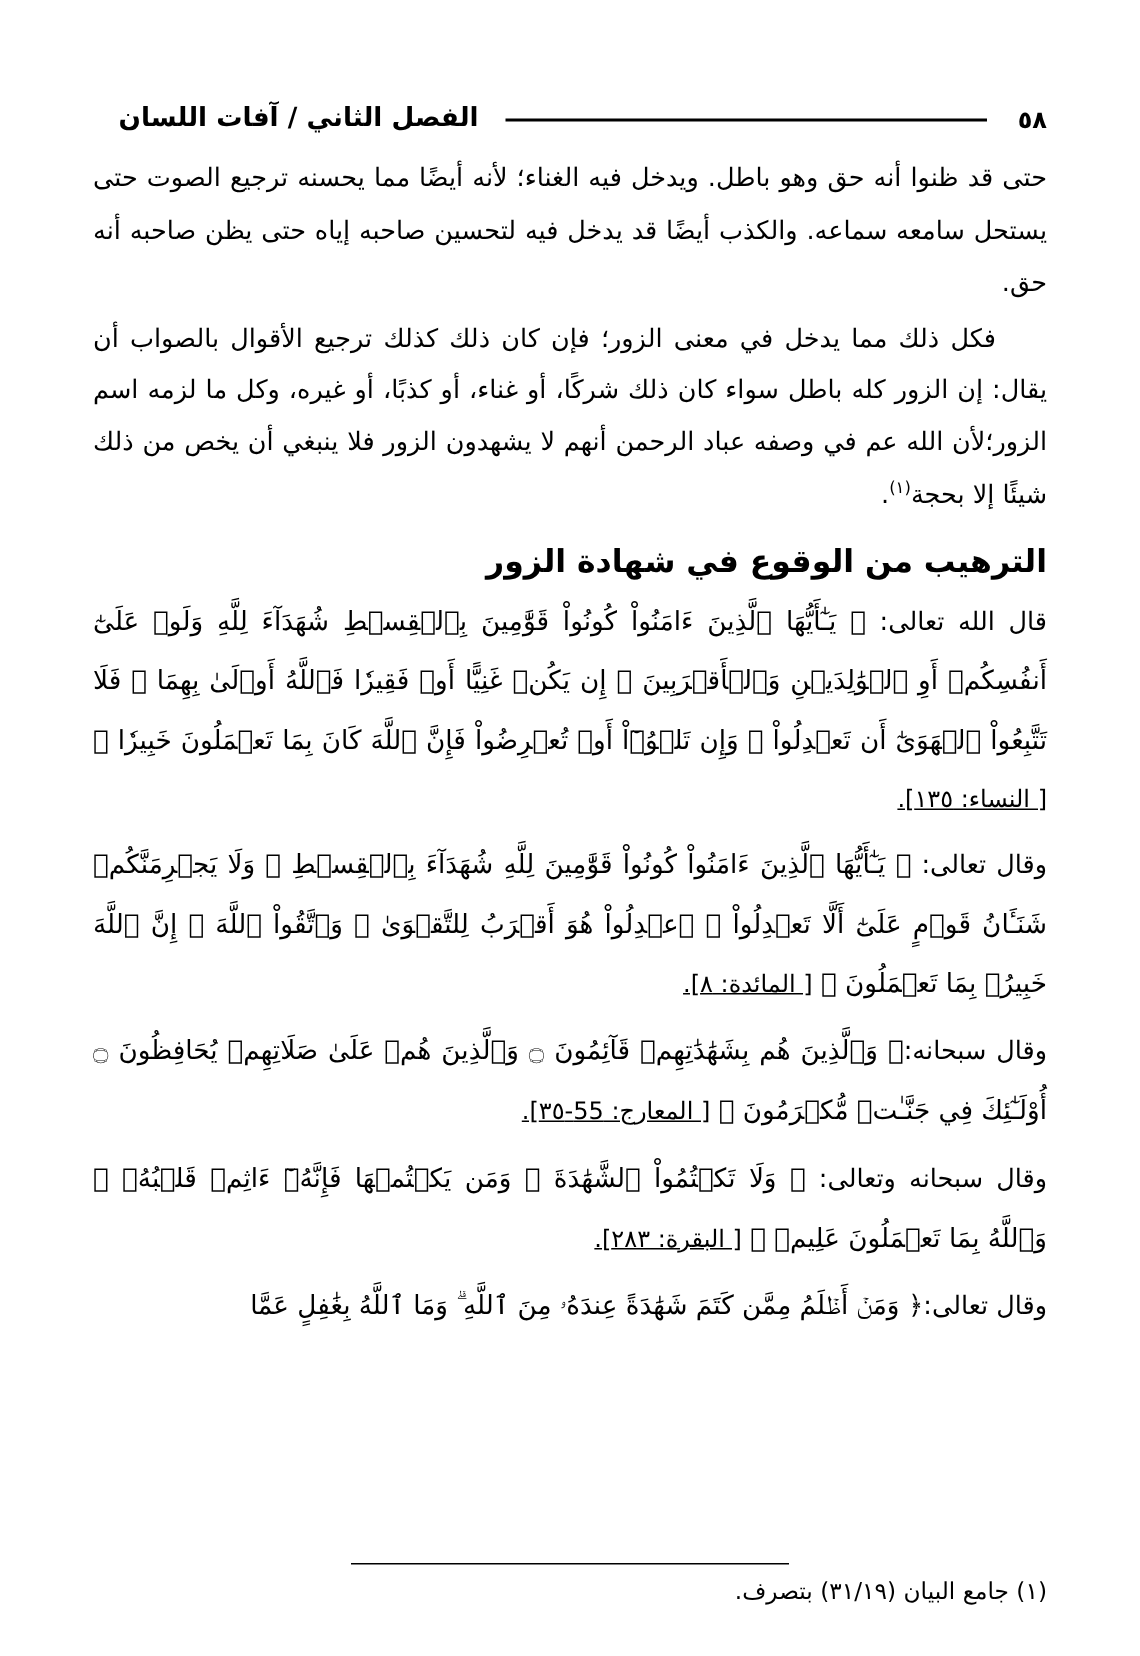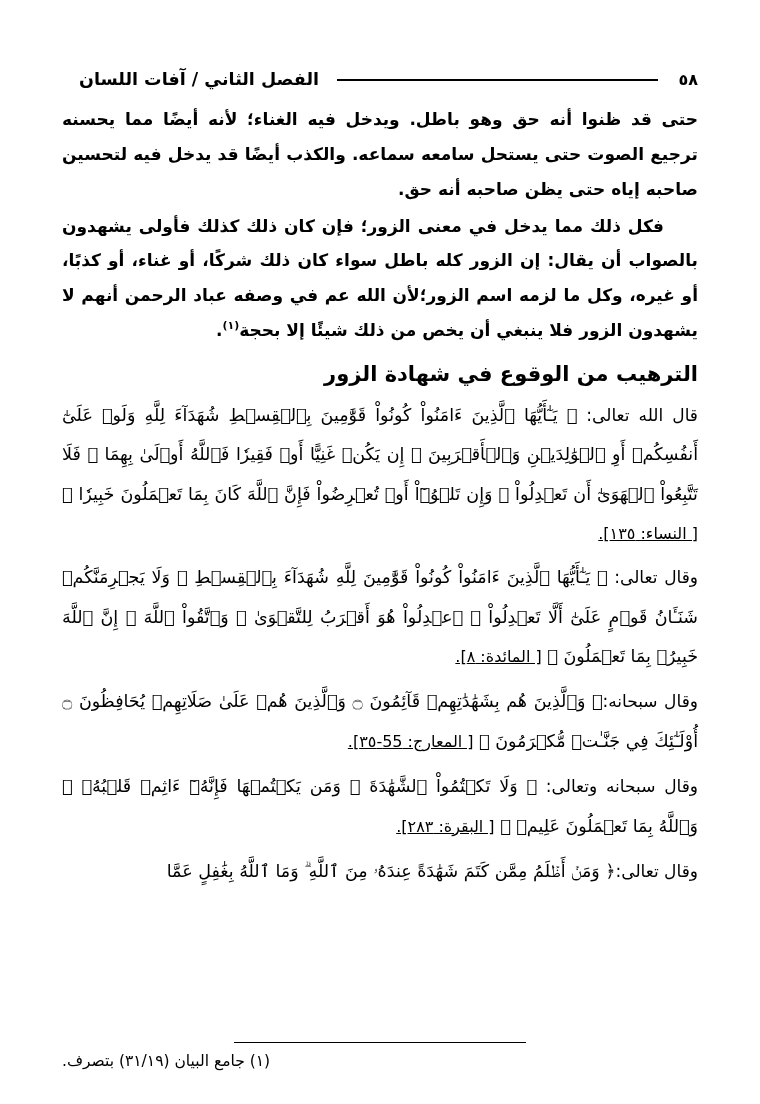--- a/index.html
+++ b/index.html
@@ -59,21 +59,20 @@
   .body {
     direction: rtl;
     text-align: justify;
   }
   p.par {
     font-size: 17px;
     line-height: 2.05;
     margin: 0 0 2px 0;
     text-align: justify;
     text-justify: inter-word;
-    font-weight: bold;
   }
   p.par.indent {
     text-indent: 34px;
   }
   .sup {
     font-size: 11px;
     vertical-align: super;
   }
 
   
@@ -111,40 +110,40 @@
     direction: rtl;
   }
   .footnote-rule {
     border-top: 1.3px solid #000;
     width: 46%;
     margin: 0 auto 6px 0;
     margin-right: 27%;
   }
   .footnote-text {
     font-size: 15.5px;
-    text-align: left;
+    text-align: right;
     line-height: 1.6;
   }
 </style>
 </head>
 <body>
 
 <div class="page">
 
   <div class="header">
     <span class="page-number">٥٨</span>
     <span class="header-rule"></span>
     <span class="header-title">الفصل الثاني / آفات اللسان</span>
   </div>
 
   <div class="body">
 
     <p class="par">حتى قد ظنوا أنه حق وهو باطل. ويدخل فيه الغناء؛ لأنه أيضًا مما يحسنه ترجيع الصوت حتى يستحل سامعه سماعه. والكذب أيضًا قد يدخل فيه لتحسين صاحبه إياه حتى يظن صاحبه أنه حق.</p>
 
-    <p class="par indent"><span>فكل ذلك مما يدخل في معنى الزور؛ فإن كان ذلك كذلك فأولى يشهدون بالصواب أن يقال: إن الزور كله باطل سواء كان ذلك شركًا، أو غناء، أو كذبًا، أو غيره، وكل ما لزمه اسم الزور؛لأن الله عم في وصفه عباد الرحمن أنهم لا يشهدون الزور فلا ينبغي أن يخص من ذلك شيئًا إلا بحجة</span><span class="sup">(١)</span>.</p>
+    <p class="par indent"><span>فكل ذلك مما يدخل في معنى الزور؛ فإن كان ذلك كذلك ترجيع الأقوال بالصواب أن يقال: إن الزور كله باطل سواء كان ذلك شركًا، أو غناء، أو كذبًا، أو غيره، وكل ما لزمه اسم الزور؛لأن الله عم في وصفه عباد الرحمن أنهم لا يشهدون الزور فلا ينبغي أن يخص من ذلك شيئًا إلا بحجة</span><span class="sup">(١)</span>.</p>
 
     <h2 class="section-title">الترهيب من الوقوع في شهادة الزور</h2>
 
     <p class="quote"><span>قال الله تعالى: </span><span class="quran">﴿ يَـٰٓأَيُّهَا ٱلَّذِينَ ءَامَنُواْ كُونُواْ قَوَّٰمِينَ بِٱلۡقِسۡطِ شُهَدَآءَ لِلَّهِ وَلَوۡ عَلَىٰٓ أَنفُسِكُمۡ أَوِ ٱلۡوَٰلِدَيۡنِ وَٱلۡأَقۡرَبِينَ ۚ إِن يَكُنۡ غَنِيًّا أَوۡ فَقِيرٗا فَٱللَّهُ أَوۡلَىٰ بِهِمَا ۖ فَلَا تَتَّبِعُواْ ٱلۡهَوَىٰٓ أَن تَعۡدِلُواْ ۚ وَإِن تَلۡوُۥٓاْ أَوۡ تُعۡرِضُواْ فَإِنَّ ٱللَّهَ كَانَ بِمَا تَعۡمَلُونَ خَبِيرٗا ﴾ </span><span class="ref">[ النساء: ١٣٥].</span></p>
 
     <p class="quote"><span>وقال تعالى: </span><span class="quran">﴿ يَـٰٓأَيُّهَا ٱلَّذِينَ ءَامَنُواْ كُونُواْ قَوَّٰمِينَ لِلَّهِ شُهَدَآءَ بِٱلۡقِسۡطِ ۖ وَلَا يَجۡرِمَنَّكُمۡ شَنَـَٔانُ قَوۡمٍ عَلَىٰٓ أَلَّا تَعۡدِلُواْ ۚ ٱعۡدِلُواْ هُوَ أَقۡرَبُ لِلتَّقۡوَىٰ ۖ وَٱتَّقُواْ ٱللَّهَ ۚ إِنَّ ٱللَّهَ خَبِيرُۢ بِمَا تَعۡمَلُونَ ﴾ </span><span class="ref">[ المائدة: ٨].</span></p>
 
     <p class="quote"><span>وقال سبحانه:</span><span class="quran">﴿ وَٱلَّذِينَ هُم بِشَهَٰدَٰتِهِمۡ قَآئِمُونَ ۝ وَٱلَّذِينَ هُمۡ عَلَىٰ صَلَاتِهِمۡ يُحَافِظُونَ ۝ أُوْلَـٰٓئِكَ فِي جَنَّـٰتٖ مُّكۡرَمُونَ ﴾ </span><span class="ref">[ المعارج: 55-٣٥].</span></p>
 
 

